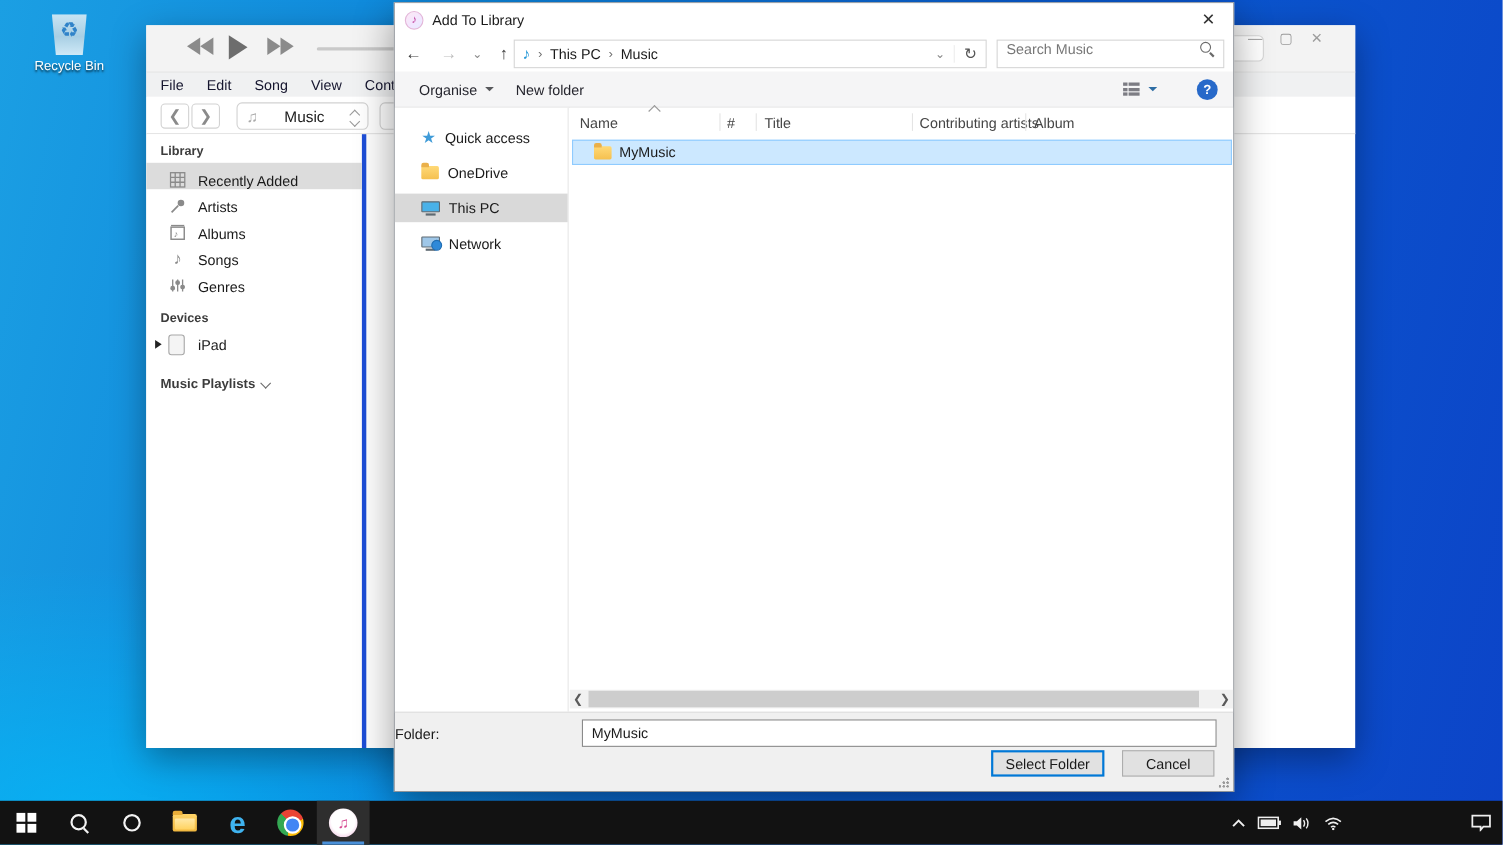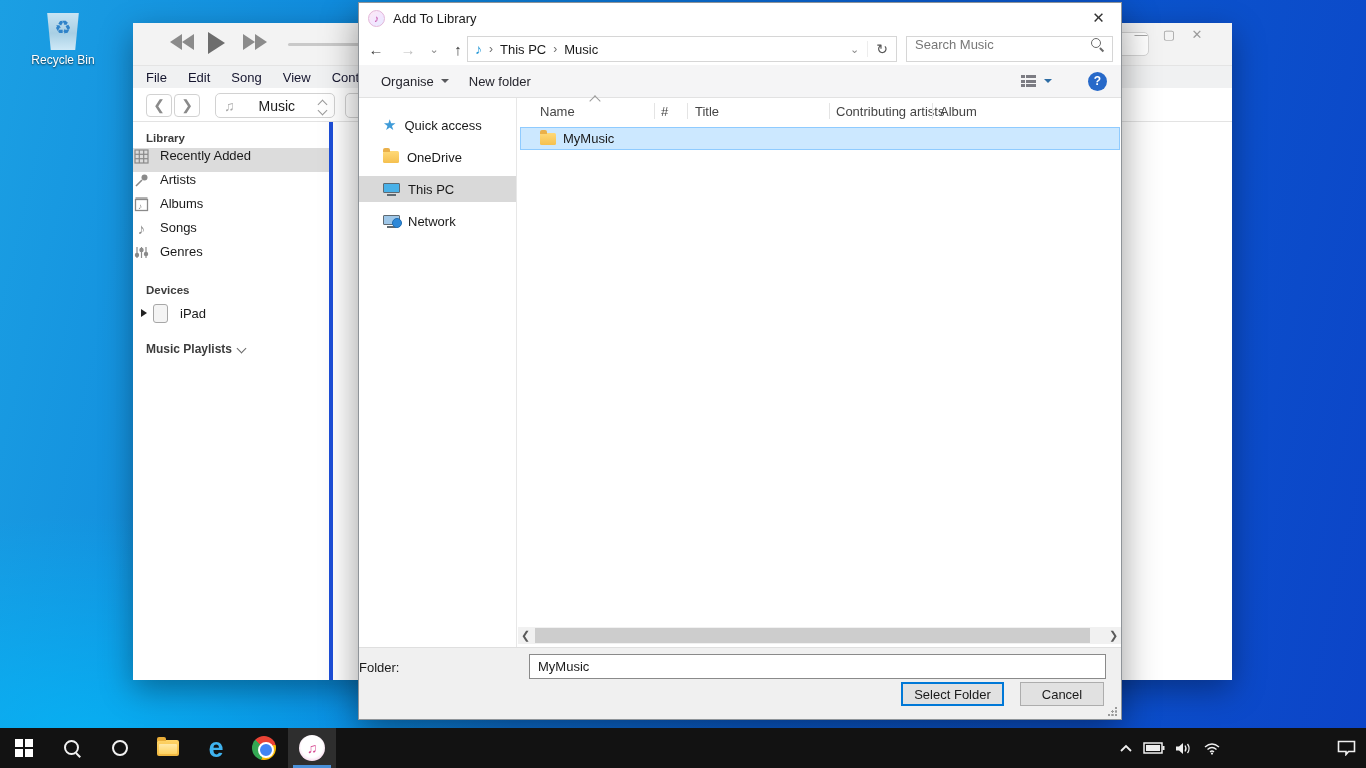--- a/index.html
+++ b/index.html
@@ -53,21 +53,21 @@
   .chev { width:7px; height:7px; border:solid #9a9a9a; border-width:0 1.6px 1.6px 0; }
   .chev.up { transform:rotate(-135deg); margin-top:3px; }
   .chev.down { transform:rotate(45deg); margin-top:-2px; }
   .partial-box { position:absolute; left:212px; top:5px; width:80px; height:25px;
     border:1px solid #d2d2d2; border-radius:5px; background:#fff; }
   .it-search-stub { position:absolute; right:83px; top:9px; width:56px; height:24px;
     border:1px solid #d5d5d5; border-radius:5px; background:#fff; }
   .it-sidebar { position:absolute; left:0; top:99px; width:200px; bottom:0; background:#fff;
     border-right:4px solid #1d4ed8; }
   .sb-header { margin:10px 0 4px 13px; font-size:11.5px; font-weight:bold; color:#3c3c3c; }
-  .sb-item { display:flex; align-items:flex-start; height:24px; gap:10px; }
+  .sb-item { display:flex; align-items:flex-end; height:24px; padding-left:20px; gap:10px; }
   .sb-item.sel { background:#dcdcdc; }
   .sb-ico { width:17px; height:17px; display:flex; align-items:center; justify-content:center;
     color:#8a8a8a; font-size:15px; flex:0 0 17px; }
   .sb-label { font-size:13px; }
   .dev-row { display:flex; align-items:center; height:26px; padding-left:8px; gap:6px; }
   .dev-arrow { width:0; height:0; border-style:solid; border-width:4px 0 4px 6px;
     border-color:transparent transparent transparent #222; }
   .ipad-ico { width:15px; height:19px; border:1.6px solid #a7a7a7; border-radius:3px; background:#f4f4f4; }
   .pl-header { margin:16px 0 0 13px; font-size:12px; font-weight:bold; color:#3c3c3c; display:flex; gap:6px; align-items:center;}
 
@@ -385,21 +385,21 @@
         <span class="monitor net-globe">
             <i style="background:#9fc7e8"></i>
             <u></u>
           </span>
         <span>Network</span>
       </div>
     </div>
 
     <div class="dlg-list">
       <div class="col-head">
-        <span class="col" style="left:22px">Name</span>
+        <span class="col" style="left:9px">Name</span>
         <i class="sort-caret"></i>
         <i class="col-sep" style="left:136px"></i>
         <span class="col" style="left:143px">#</span>
         <i class="col-sep" style="left:169px"></i>
         <span class="col" style="left:177px">Title</span>
         <i class="col-sep" style="left:311px"></i>
         <span class="col" style="left:318px">Contributing artists</span>
         <i class="col-sep" style="left:414px"></i>
         <span class="col" style="left:422px">Album</span>
       </div>

